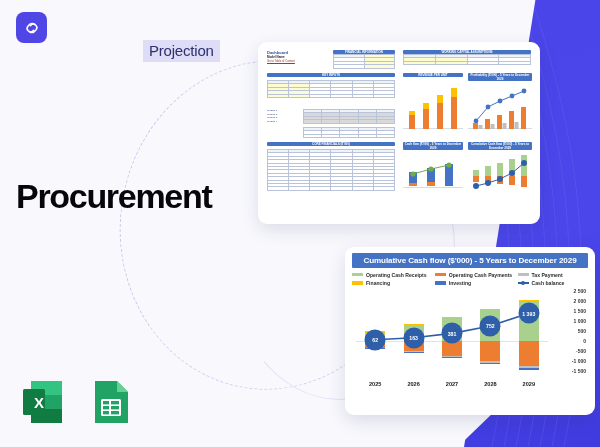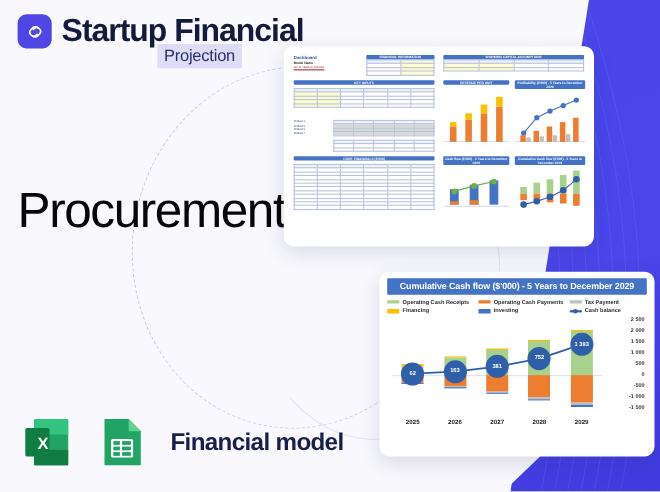--- a/index.html
+++ b/index.html
@@ -50,22 +50,22 @@
     font-family: "Liberation Sans", sans-serif;
   }
   .brand-badge {
     position: absolute; left: 143px; top: 40px;
     background: #dedcf7; color: #2b2f6b; font-size: 15px; font-weight: 400;
     padding: 2px 6px 3px 6px; letter-spacing: -0.2px;
   }
 
   
   .headline {
-    position: absolute; left: 16px; top: 164px; width: 270px;
-    font-size: 45px; line-height: 1.22; font-weight: 400; color: #07070a;
+    position: absolute; left: 16px; top: 176px; width: 270px;
+    font-size: 34px; line-height: 1.22; font-weight: 700; color: #07070a;
     letter-spacing: -1.3px;
   }
 
   
   .footer-row { position: absolute; left: 17px; top: 375px; display: flex; align-items: center; gap: 13px; }
   .app-icon { width: 54px; height: 54px; position: relative; }
   .fm-label { font-size: 22px; font-weight: 700; color: #181f4a; letter-spacing: -0.6px; margin-left: 4px; }
 
   
   .dash-card {
@@ -146,21 +146,20 @@
   <div class="dashed-arc"></div>
   <div class="soft-arc"></div>
 
   <div class="brand">
     <div class="brand-logo">
       <svg width="18" height="18" viewBox="0 0 24 24">
         <path d="M15.5 7.2a4.6 4.6 0 0 0-6.5 0l-2.2 2.2a4.6 4.6 0 0 0 6.5 6.5l.9-.9" fill="none" stroke="#ffffff" stroke-width="2" stroke-linecap="round"></path>
         <path d="M8.5 16.8a4.6 4.6 0 0 0 6.5 0l2.2-2.2a4.6 4.6 0 0 0-6.5-6.5l-.9.9" fill="none" stroke="#ffffff" stroke-width="2" stroke-linecap="round"></path>
       </svg>
     </div>
-    <div class="brand-title">Startup Financial</div>
   </div>
   <div class="brand-badge">Projection</div>
 
   <div class="headline">
     <div>Procurement</div>
   </div>
 
   <div class="footer-row">
     <div class="app-icon">
       <svg width="54" height="54" viewBox="0 0 54 54">
@@ -179,21 +178,20 @@
         <g fill="#21a366">
           <rect x="19" y="26" width="6" height="3.4"></rect>
           <rect x="27" y="26" width="8" height="3.4"></rect>
           <rect x="19" y="31" width="6" height="3.4"></rect>
           <rect x="27" y="31" width="8" height="3.4"></rect>
           <rect x="19" y="36" width="6" height="3.4"></rect>
           <rect x="27" y="36" width="8" height="3.4"></rect>
         </g>
       </svg>
     </div>
-    <div class="fm-label">Financial model</div>
   </div>
 
   <div class="dash-card">
     <div class="dash-inner">
 
       <div style="position:absolute;left:4px;top:3px;">
         <div class="ds-title">Dashboard</div>
         <div class="ds-sub">Model Name</div>
         <div class="ds-link">Go to Table of Content</div>
       </div>

